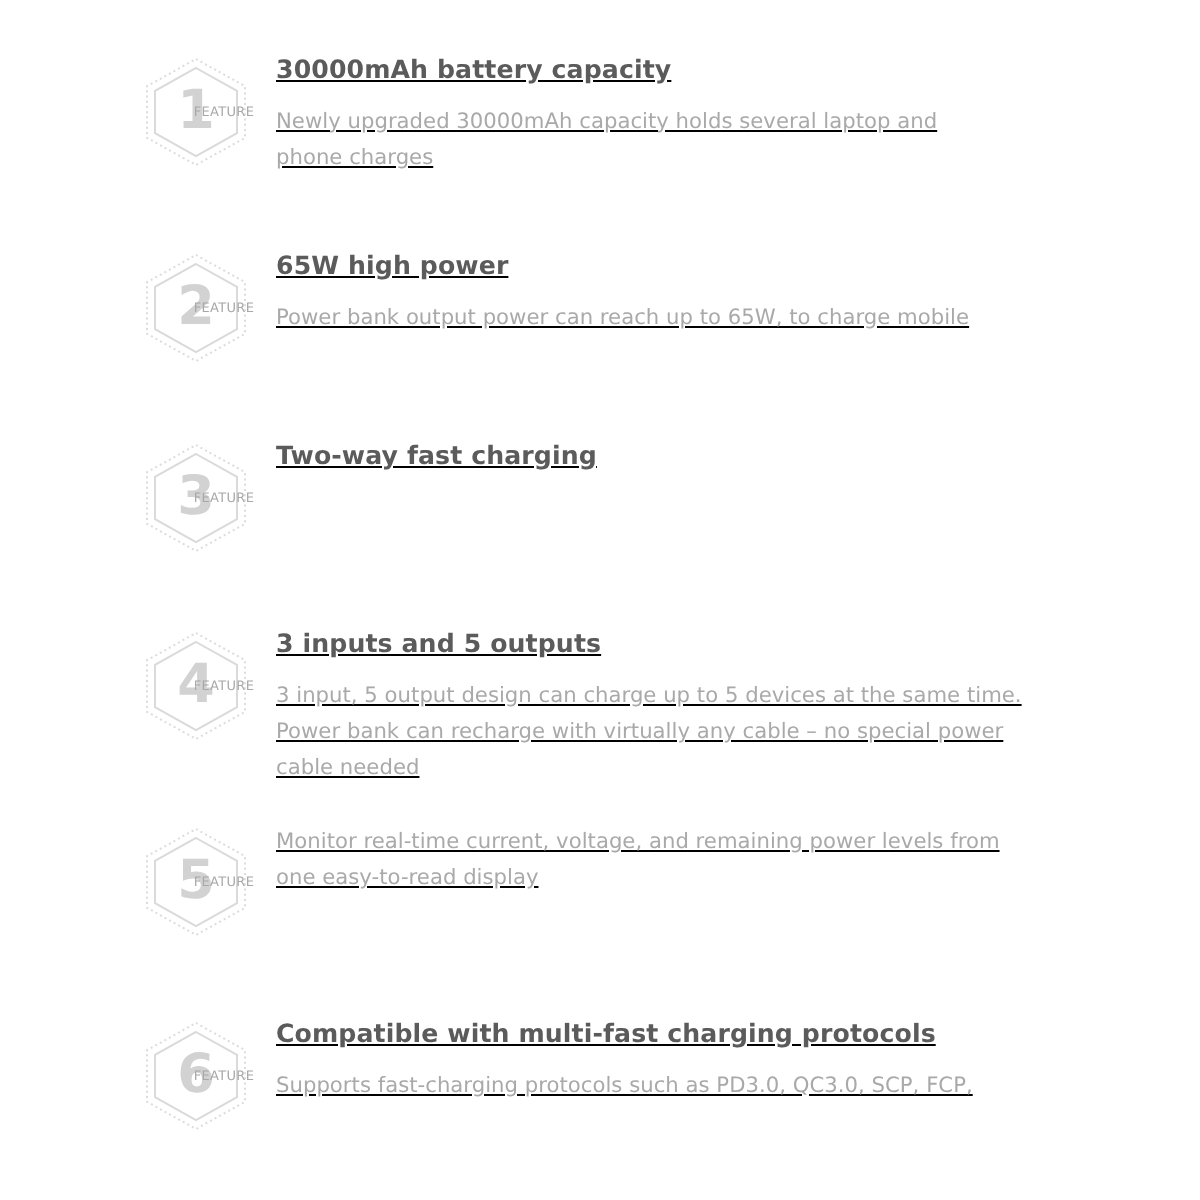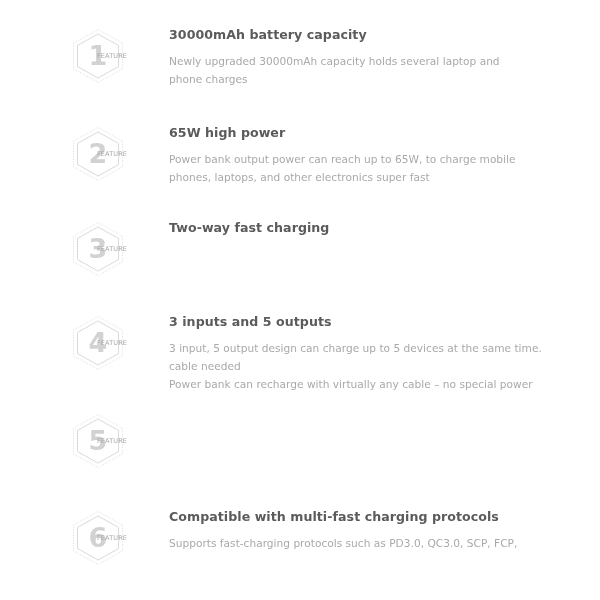--- a/index.html
+++ b/index.html
@@ -80,23 +80,24 @@
     font-family: "DejaVu Sans", "Liberation Sans", sans-serif;
     font-size: 6.5px;
     font-weight: 400;
     color: #a8a8a8;
     letter-spacing: 0.15px;
     line-height: 1;
   }
 
   
   .text-col {
-    margin-left: 44px;
+    margin-left: 13px;
     width: 400px;
     padding-top: 0px;
+    text-decoration: underline;
   }
 
   .feature-title {
     font-family: "DejaVu Sans", "Liberation Sans", sans-serif;
     font-size: 12.6px;
     font-weight: 700;
     color: #5b5b5b;
     line-height: 1.25;
     letter-spacing: 0.05px;
     margin-bottom: 9px;
@@ -146,21 +147,20 @@
         <polygon points="27,1.5 51.5,15.1 51.5,40.9 27,54.5 2.5,40.9 2.5,15.1" fill="none" stroke="#dcdcdc" stroke-width="1" stroke-dasharray="1 1.6"></polygon>
         <polygon points="27,6 47.5,17.4 47.5,38.6 27,50 6.5,38.6 6.5,17.4" fill="none" stroke="#dadada" stroke-width="1"></polygon>
       </svg>
       <div class="badge-number">2</div>
       <div class="badge-label">FEATURE</div>
     </div>
     <div class="text-col">
       <div class="feature-title">65W high power</div>
       <div class="feature-desc">
         <span class="dl">Power bank output power can reach up to 65W, to charge mobile</span>
-        <span class="dl">phones, laptops, and other electronics super fast</span>
       </div>
     </div>
   </div>
 
   <div class="feature-row" style="top:220px;">
     <div class="badge">
       <svg viewBox="0 0 54 56">
         <polygon points="27,1.5 51.5,15.1 51.5,40.9 27,54.5 2.5,40.9 2.5,15.1" fill="none" stroke="#dcdcdc" stroke-width="1" stroke-dasharray="1 1.6"></polygon>
         <polygon points="27,6 47.5,17.4 47.5,38.6 27,50 6.5,38.6 6.5,17.4" fill="none" stroke="#dadada" stroke-width="1"></polygon>
       </svg>
@@ -178,36 +178,40 @@
         <polygon points="27,1.5 51.5,15.1 51.5,40.9 27,54.5 2.5,40.9 2.5,15.1" fill="none" stroke="#dcdcdc" stroke-width="1" stroke-dasharray="1 1.6"></polygon>
         <polygon points="27,6 47.5,17.4 47.5,38.6 27,50 6.5,38.6 6.5,17.4" fill="none" stroke="#dadada" stroke-width="1"></polygon>
       </svg>
       <div class="badge-number">4</div>
       <div class="badge-label">FEATURE</div>
     </div>
     <div class="text-col">
       <div class="feature-title">3 inputs and 5 outputs</div>
       <div class="feature-desc">
         <span class="dl">3 input, 5 output design can charge up to 5 devices at the same time.</span>
+        <span class="dl">Power bank can recharge with virtually any cable – no special power</span>
         <span class="dl">cable needed</span>
-        <span class="dl">Power bank can recharge with virtually any cable – no special power</span>
       </div>
     </div>
   </div>
 
   <div class="feature-row" style="top:412px;">
     <div class="badge">
       <svg viewBox="0 0 54 56">
         <polygon points="27,1.5 51.5,15.1 51.5,40.9 27,54.5 2.5,40.9 2.5,15.1" fill="none" stroke="#dcdcdc" stroke-width="1" stroke-dasharray="1 1.6"></polygon>
         <polygon points="27,6 47.5,17.4 47.5,38.6 27,50 6.5,38.6 6.5,17.4" fill="none" stroke="#dadada" stroke-width="1"></polygon>
       </svg>
       <div class="badge-number">5</div>
       <div class="badge-label">FEATURE</div>
     </div>
     <div class="text-col">
+      <div class="feature-desc">
+        <span class="dl">Monitor real-time current, voltage, and remaining power levels from</span>
+        <span class="dl">one easy-to-read display</span>
+      </div>
     </div>
   </div>
 
   <div class="feature-row" style="top:509px;">
     <div class="badge">
       <svg viewBox="0 0 54 56">
         <polygon points="27,1.5 51.5,15.1 51.5,40.9 27,54.5 2.5,40.9 2.5,15.1" fill="none" stroke="#dcdcdc" stroke-width="1" stroke-dasharray="1 1.6"></polygon>
         <polygon points="27,6 47.5,17.4 47.5,38.6 27,50 6.5,38.6 6.5,17.4" fill="none" stroke="#dadada" stroke-width="1"></polygon>
       </svg>
       <div class="badge-number">6</div>

